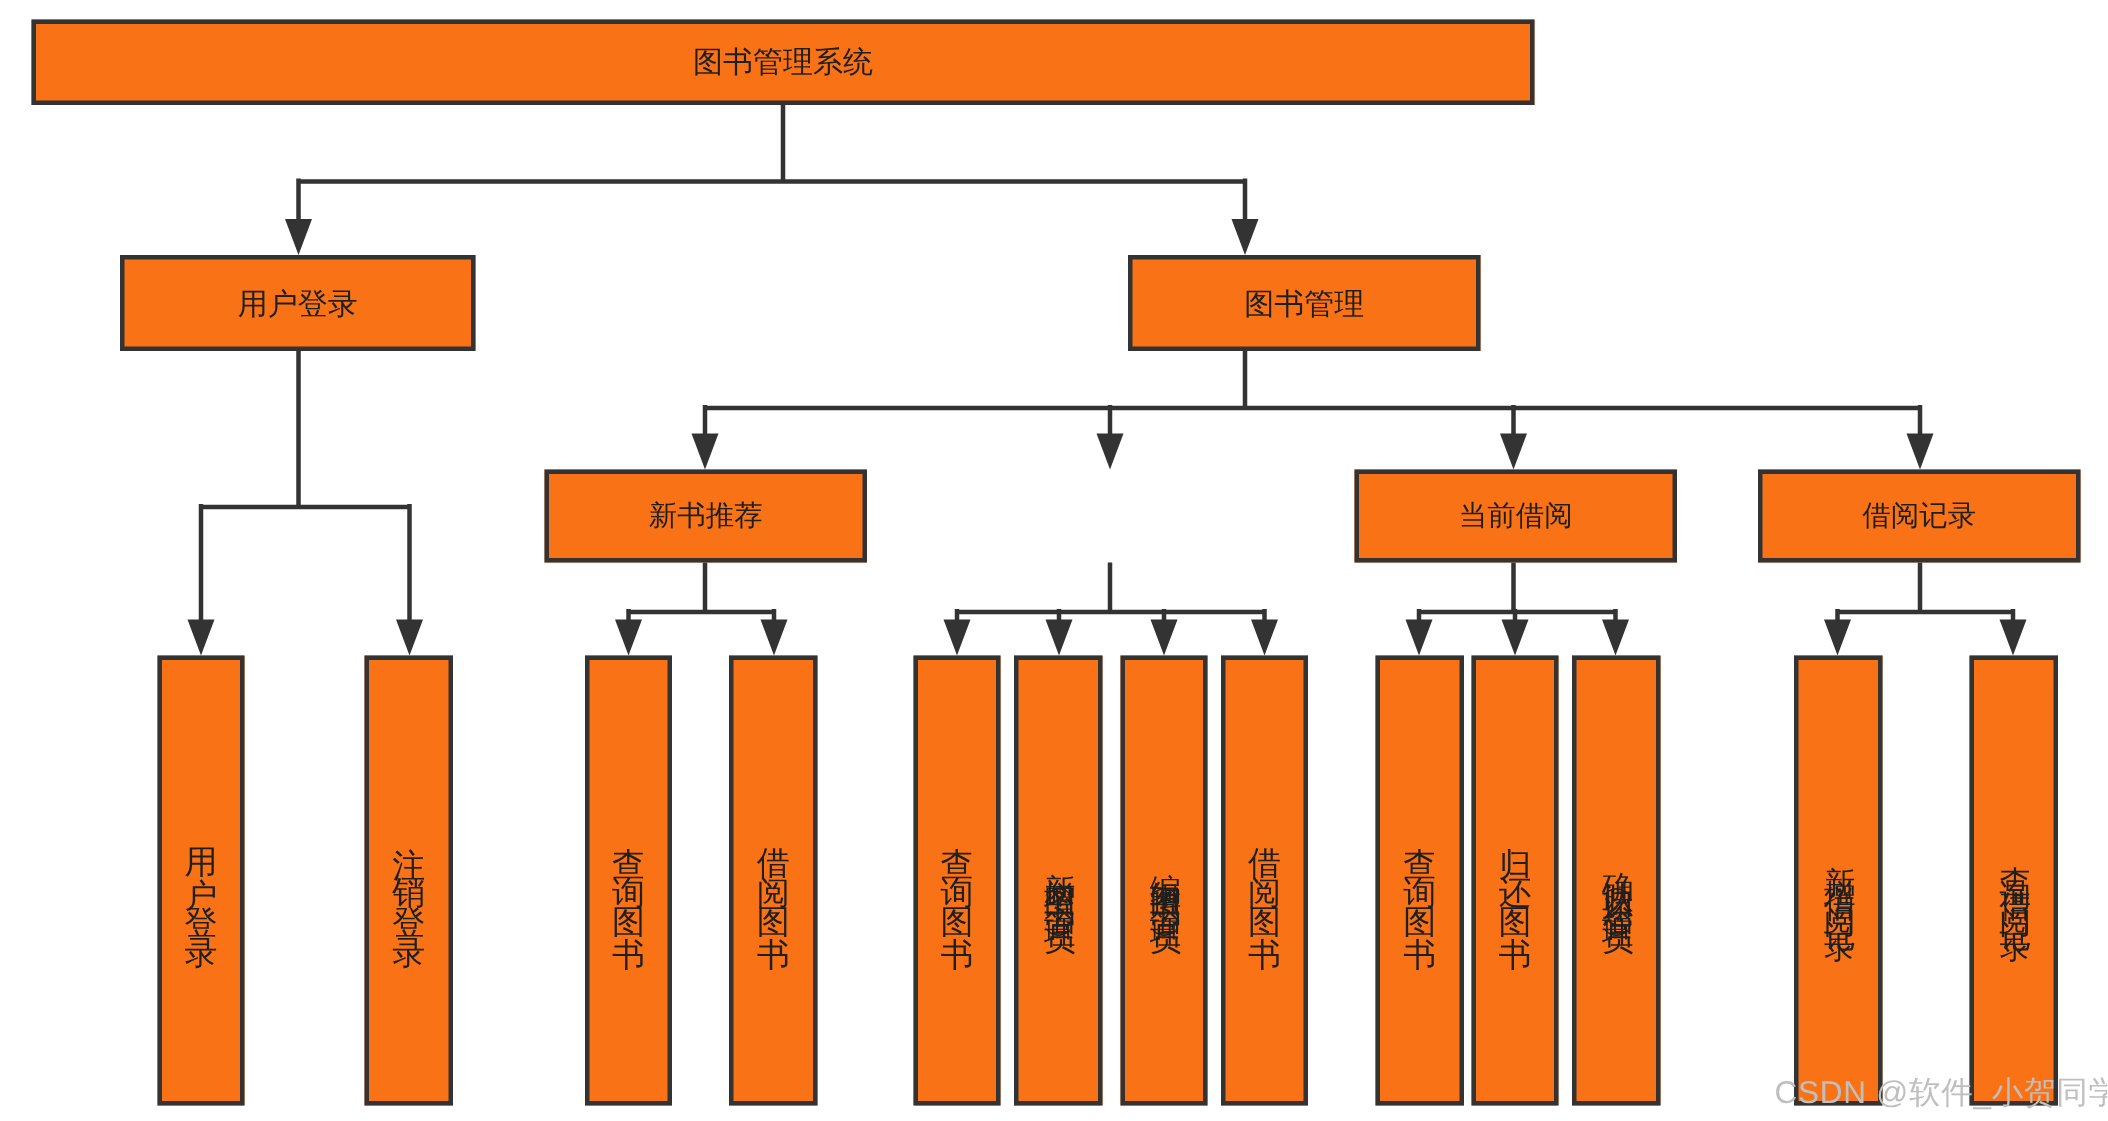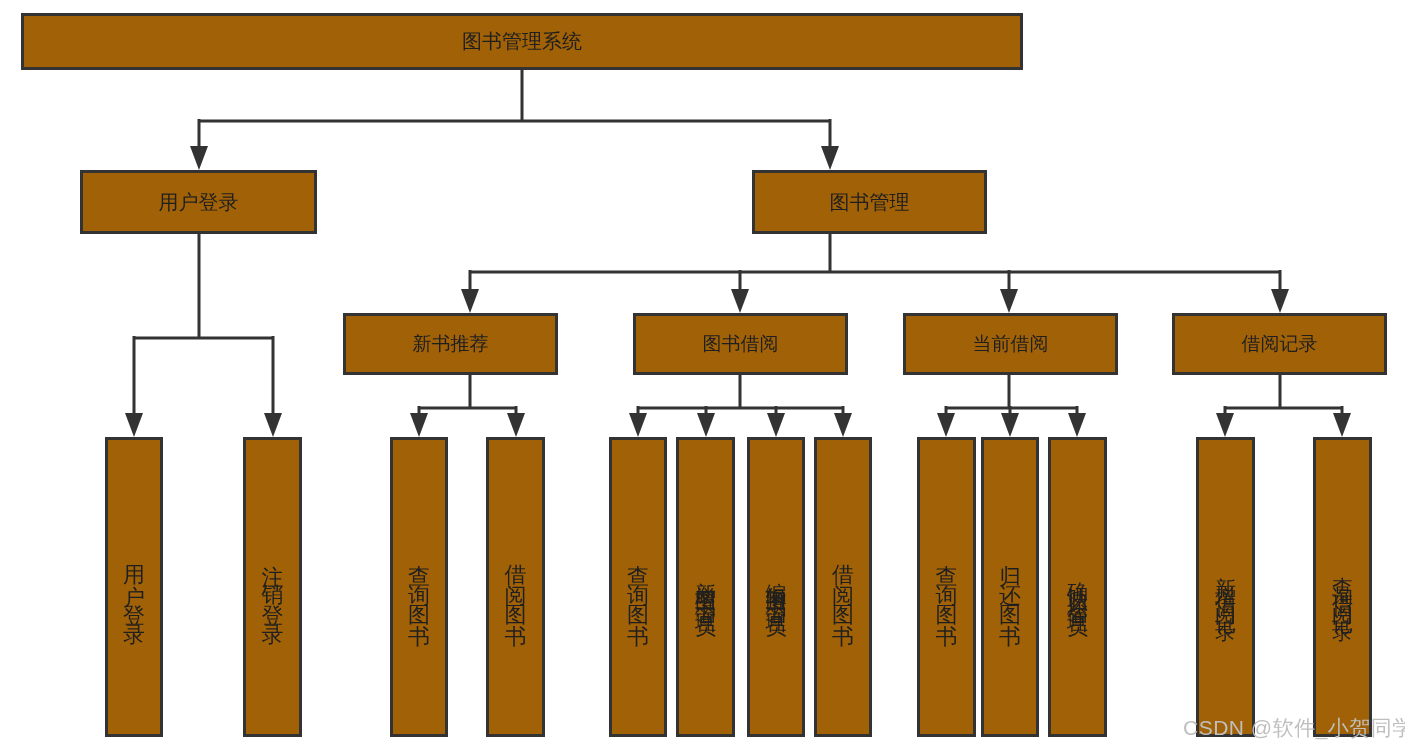--- a/index.html
+++ b/index.html
@@ -20,21 +20,21 @@
     left: 0;
     top: 0;
     width: 1405px;
     height: 747px;
     pointer-events: none;
   }
   .box {
     position: absolute;
     box-sizing: border-box;
     border: 3px solid #333333;
-    background: #a16207;
+    background: #f97316;
     display: flex;
     align-items: center;
     justify-content: center;
     color: #1f1f1f;
   }
   .box .label {
     white-space: nowrap;
   }
   .root {
     left: 21px; top: 13px; width: 1002px; height: 57px;
@@ -43,21 +43,21 @@
   .lvl1 {
     top: 170px; height: 64px;
     font-size: 20px;
   }
   .n-user-login   { left: 80px;  width: 237px; }
   .n-book-mgmt    { left: 712px; width: 235px; margin-left: 40px; }
   .lvl2 {
     top: 313px; height: 62px; width: 215px;
     font-size: 19px;
   }
-  .n-new-book     { left: 343px; text-align: center; }
+  .n-new-book     { left: 363px; text-align: center; }
   .n-book-borrow  { left: 633px; }
   .n-current      { left: 903px; justify-content: center; }
   .n-record       { left: 1172px; }
   .leaf {
     top: 437px; height: 300px; width: 58px;
     font-size: 21px;
   }
   .leaf .label {
     writing-mode: vertical-rl;
     text-orientation: mixed;
@@ -142,23 +142,20 @@
   <div class="box lvl1 n-user-login">
     <span class="label">用户登录</span>
   </div>
   <div class="box lvl1 n-book-mgmt">
     <span class="label">图书管理</span>
   </div>
 
   <div class="box lvl2 n-new-book">
     <span class="label">新书推荐</span>
   </div>
-  <div class="box lvl2 n-book-borrow">
-    <span class="label">图书借阅</span>
-  </div>
   <div class="box lvl2 n-current">
     <span class="label">当前借阅</span>
   </div>
   <div class="box lvl2 n-record">
     <span class="label">借阅记录</span>
   </div>
 
   <div class="box leaf spread leaf-1">
     <span class="label">用户登录</span>
   </div>

